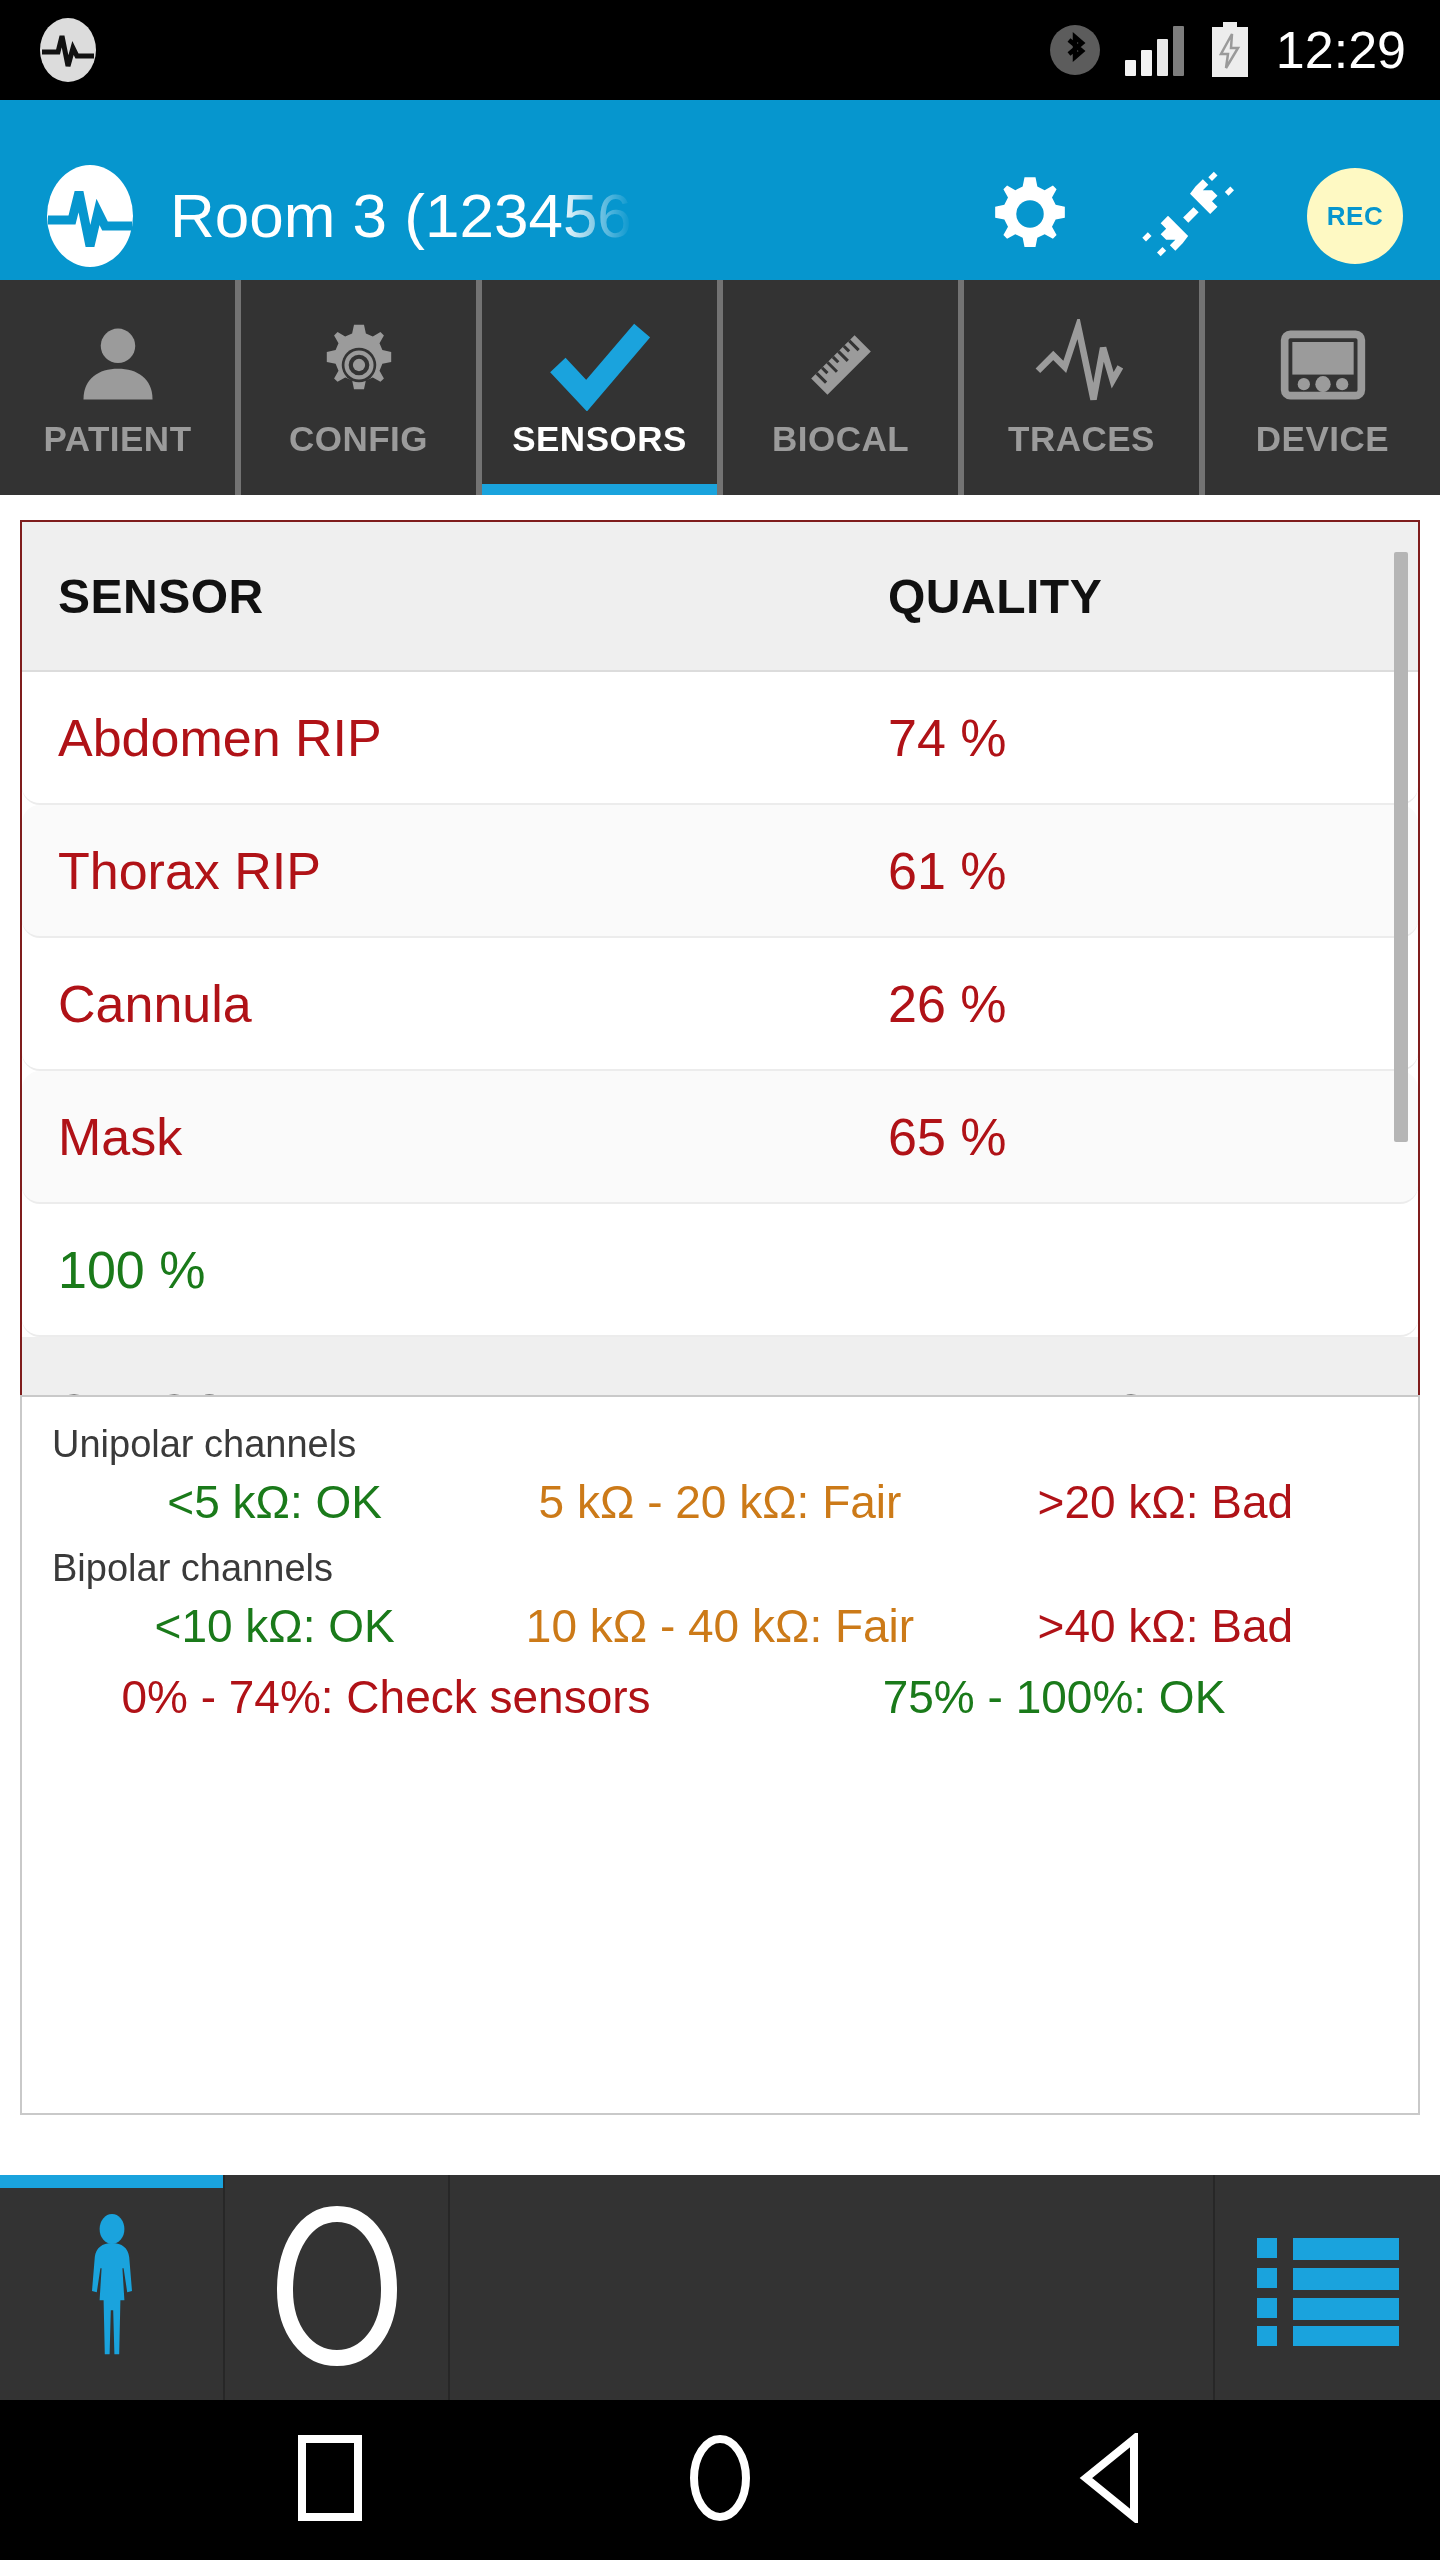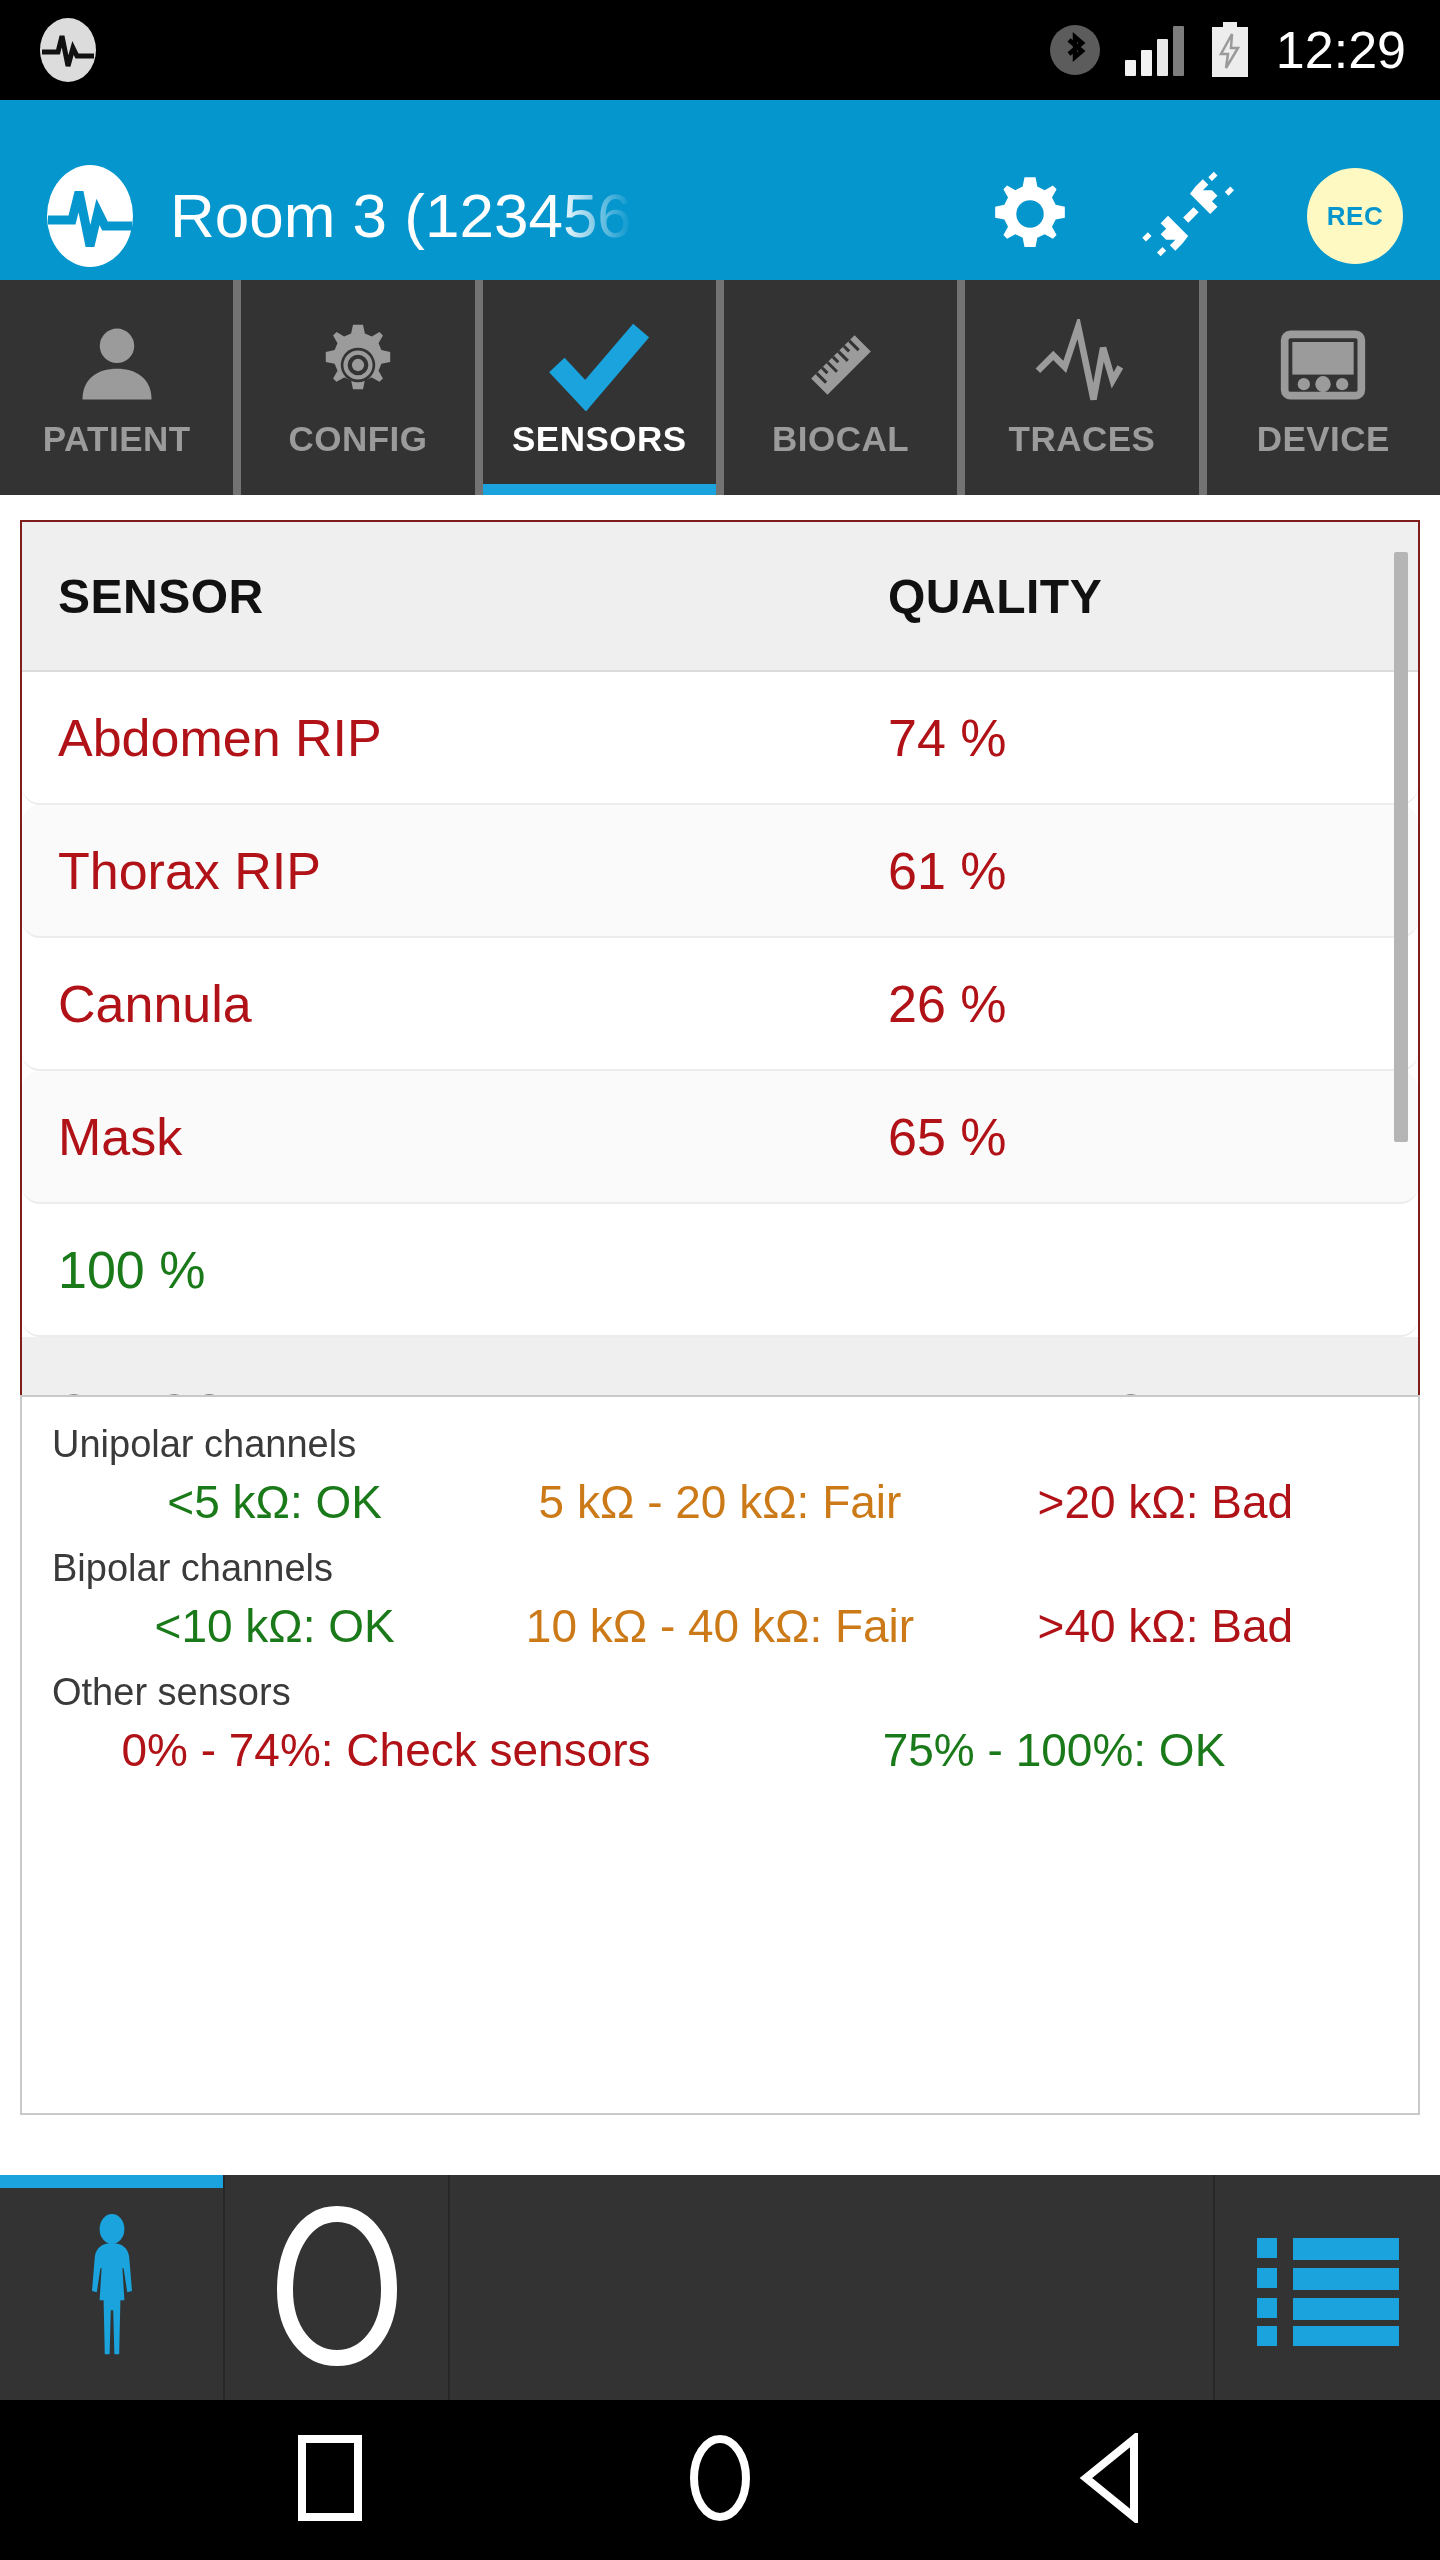--- a/index.html
+++ b/index.html
@@ -63,21 +63,21 @@
   }
 
   
   .tabbar {
     position:absolute; top:280px; left:0; width:1440px; height:215px;
     background:#333333; display:flex;
   }
   .tab {
     flex:1; position:relative; display:flex; flex-direction:column;
     align-items:center; justify-content:center; gap:6px;
-    border-right:8px solid #737373;
+    border-right:6px solid #737373;
   }
   .tab:last-child { border-right:none; }
   .tab-icon { height:96px; display:flex; align-items:center; justify-content:center; }
   .tab-label {
     font-size:35px; color:#9b9b9b; letter-spacing:0.5px; font-weight:bold;
   }
   .tab.active .tab-label { color:#ffffff; }
   .tab.active::after {
     content:""; position:absolute; left:0; right:0; bottom:0; height:11px; background:#1aa3dd;
   }
@@ -353,21 +353,20 @@
       <div class="legend-cell lg-bad">&gt;20 kΩ: Bad</div>
     </div>
 
     <div class="legend-title">Bipolar channels</div>
     <div class="legend-row">
       <div class="legend-cell lg-ok">&lt;10 kΩ: OK</div>
       <div class="legend-cell lg-fair">10 kΩ - 40 kΩ: Fair</div>
       <div class="legend-cell lg-bad">&gt;40 kΩ: Bad</div>
     </div>
 
-    <div class="legend-title">Other sensors</div>
     <div class="legend-row other">
       <div class="legend-cell lg-bad">0% - 74%: Check sensors</div>
       <div class="legend-cell lg-ok">75% - 100%: OK</div>
     </div>
   </div>
 
   <div class="bottombar">
     <div class="bottom-cell active">
       <span>
         <svg width="56" height="150" viewBox="0 0 28 75">

